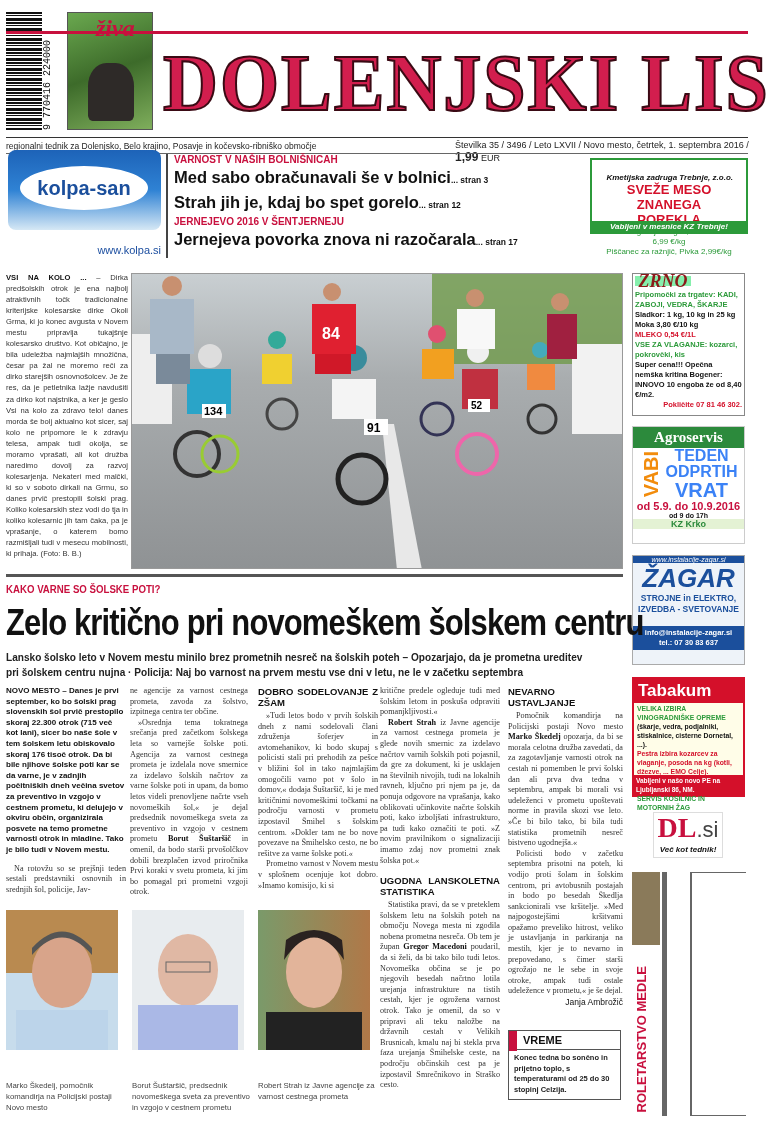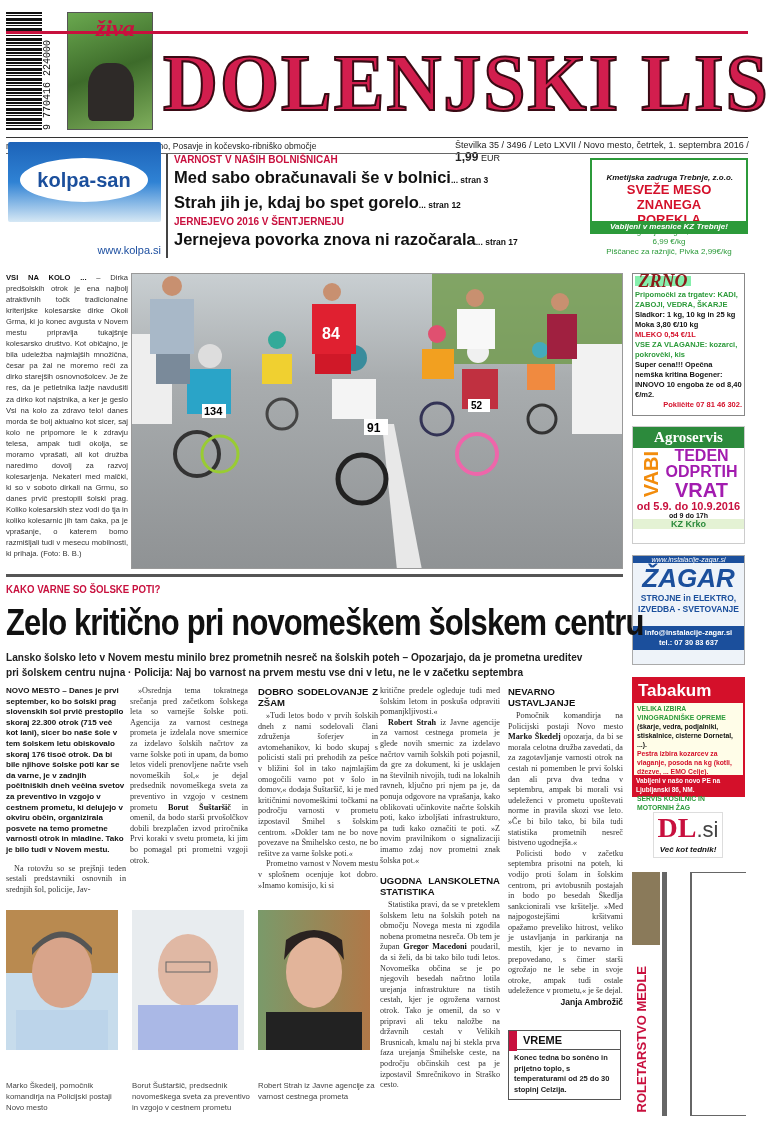--- a/index.html
+++ b/index.html
@@ -13,21 +13,21 @@
 .ziva .t{position:absolute;left:28px;top:2px;color:#c8103e;font-size:24px;font-weight:bold;font-family:"Liberation Serif",serif;font-style:italic}
 .ziva .deer{position:absolute;left:20px;top:50px;width:46px;height:58px;background:#2e2a28;border-radius:40% 40% 10% 10%}
 .redline{left:6px;top:31px;width:742px;height:3px;background:#c8103e}
 .title{left:163px;top:38px;width:585px;height:90px;font-family:"Liberation Serif",serif;font-weight:bold;font-size:76px;color:#d21e4e;letter-spacing:2px;-webkit-text-stroke:2px #3a0a14;line-height:90px;white-space:nowrap;transform:scaleY(1.05)}
 .tagline{left:6px;top:141px;font-size:8.5px;color:#222}
 .issue{left:455px;top:140px;font-size:9px;color:#222}
 .issue b{font-size:12px}
 .hrule{left:6px;top:137px;width:742px;height:1px;background:#333}
 .hrule2{left:6px;top:153px;width:742px;height:1px;background:#666}
 
-.kolpa{left:8px;top:142px;width:153px;height:80px;background:linear-gradient(180deg,#1d63b8,#2f82d4 50%,#d6e8f5);border-radius:2px}
+.kolpa{left:8px;top:150px;width:153px;height:80px;background:linear-gradient(180deg,#1d63b8,#2f82d4 50%,#d6e8f5);border-radius:8px}
 .kolpa .ov{position:absolute;left:12px;top:16px;width:128px;height:44px;border:4px solid #fff;border-radius:50%;background:#fff;display:flex;align-items:center;justify-content:center;font-size:20px;font-weight:bold;color:#1b4f9c}
 .kolpaurl{left:8px;top:244px;width:153px;text-align:right;font-size:11px;color:#1d4fa0}
 
 .teasers{left:166px;top:154px;width:418px;height:104px;border-left:2px solid #444;padding-left:6px}
 .kick{color:#c8103e;font-size:10px;font-weight:bold;line-height:12px}
 .tease{font-size:16.5px;font-weight:bold;line-height:22px;white-space:nowrap}
 .tease small{font-size:8.5px;font-weight:bold}
 
 .kz{left:590px;top:158px;width:158px;height:76px;border:2px solid #2c9a3a;padding:13px;text-align:center}
 .kz .hdr{font-size:8px;font-weight:bold;font-style:italic;text-align:right}
@@ -37,21 +37,21 @@
 
 .vsi{left:6px;top:272px;width:122px;font-size:7.6px;line-height:11.05px;color:#333;text-align:justify}
 .vsi b{color:#111}
 .photo{left:131px;top:273px;width:492px;height:296px;background:#aaa;overflow:hidden;border:1px solid #999}
 .thick{left:6px;top:574px;width:617px;height:3px;background:#555}
 
 .zrno{left:632px;top:273px;width:113px;height:143px;border:1px solid #888;padding:2px;font-size:7.5px;line-height:10px;font-weight:bold}
 .zrno .logo{background:#86efac;color:#8b1a1a;font-family:"Liberation Serif",serif;font-size:18px;width:56px;text-align:center;display:inline-block;font-style:italic}
 .agro{left:632px;top:426px;width:113px;height:118px;background:#fff;border:1px solid #ccc;text-align:center}
 .agro .h{background:#2c8a3c;color:#fff;font-family:"Liberation Serif",serif;font-size:15px;font-weight:bold;padding:2px 0}
-.agro .big{color:#a21caf;font-weight:bold;font-size:16px;line-height:16px}
+.agro .big{color:#3b82f6;font-weight:bold;font-size:16px;line-height:16px}
 .agro .d{color:#c8103e;font-weight:bold;font-size:11px}
 .zagar{left:632px;top:555px;width:113px;height:110px;background:#eef3f9;border:1px solid #aaa;text-align:center}
 .zagar .n{color:#1b4f9c;font-size:26px;font-weight:bold;font-style:italic;line-height:30px}
 .zagar .s{color:#1b4f9c;font-size:8.5px;font-weight:bold;line-height:11px}
 .zagar .f{background:#1b4f9c;color:#fff;font-size:7.5px;font-weight:bold;line-height:10px;padding:2px 0;margin-top:11px}
 .tab{left:632px;top:677px;width:113px;height:120px;border:2px solid #d4102a;background:#fffde8;font-size:6.8px;line-height:9px;font-weight:bold}
 .tab .h{background:#d4102a;color:#fff;font-size:17px;padding:1px 4px;line-height:22px}
 .tab .g{color:#2c9a3a}.tab .r{color:#d4102a}
 .tab .foot{position:absolute;bottom:0;width:100%;background:#d4102a;color:#fff;font-size:6.5px;padding:1px 2px}
 .dl{left:653px;top:812px;width:70px;height:46px;border:1px solid #ddd;text-align:center}
@@ -70,21 +70,21 @@
 .col{font-family:"Liberation Serif",serif;font-size:8.2px;line-height:10.6px;color:#333;text-align:justify}
 .c1{left:6px;top:686px;width:120px}
 .c1 .lead{font-family:"Liberation Sans",sans-serif;font-weight:bold;color:#111;font-size:8px;text-align:left}
 .c2{left:130px;top:686px;width:118px}
 .c3{left:258px;top:686px;width:120px}
 .c4{left:380px;top:686px;width:120px}
 .c5{left:508px;top:686px;width:115px}
 .sub{font-family:"Liberation Sans",sans-serif;font-weight:bold;font-size:9.5px;line-height:11px;color:#111;margin-bottom:3px}
 .col p{text-indent:8px}
 .col b{color:#111}
-.sig{text-align:right;font-family:"Liberation Sans",sans-serif;font-weight:bold;font-size:8.5px;color:#111}
+.sig{text-align:right;font-family:"Liberation Sans",sans-serif;font-weight:normal;font-size:8.5px;color:#111}
 .vreme{left:508px;top:1030px;width:113px;height:70px;border:1px solid #555}
 .vreme .bar{position:absolute;left:0;top:0;width:8px;height:20px;background:#c8103e}
 .vreme .h{font-weight:bold;font-size:11px;padding:3px 0 3px 14px;border-bottom:1px solid #555}
 .vreme .t{font-family:"Liberation Sans",sans-serif;font-weight:bold;font-size:7.5px;line-height:10.5px;padding:3px 5px;color:#222}
 
 .pp{top:910px;width:112px;height:140px;overflow:hidden}
 .cap{top:1080px;width:118px;font-size:7.8px;line-height:11px;color:#444}
 </style>
 </head>
 <body>
@@ -266,20 +266,21 @@
 
 <div class="abs kicker">KAKO VARNE SO ŠOLSKE POTI?</div>
 <div class="abs headline">Zelo kritično pri novomeškem šolskem centru</div>
 <div class="abs deck">Lansko šolsko leto v Novem mestu minilo brez prometnih nesreč na šolskih poteh – Opozarjajo, da je prometna ureditev pri šolskem centru nujna · Policija: Naj bo varnost na prvem mestu vse dni v letu, ne le v začetku septembra</div>
 
 <div class="abs col c1">
   <div class="lead">NOVO MESTO – Danes je prvi september, ko bo šolski prag slovenskih šol prvič prestopilo skoraj 22.300 otrok (715 več kot lani), sicer bo naše šole v tem šolskem letu obiskovalo skoraj 176 tisoč otrok. Da bi bile njihove šolske poti kar se da varne, je v zadnjih počitniških dneh večina svetov za preventivo in vzgojo v cestnem prometu, ki delujejo v okviru občin, organizirala posvete na temo prometne varnosti otrok in mladine. Tako je bilo tudi v Novem mestu.</div>
   <p style="margin-top:8px">Na rotovžu so se prejšnji teden sestali predstavniki osnovnih in srednjih šol, policije, Jav-</p>
 </div>
 <div class="abs col c2">
+  <div>ne agencije za varnost cestnega prometa, zavoda za šolstvo, izpitnega centra ter občine.</div>
   <p><span>»Osrednja tema tokratnega srečanja pred začetkom šolskega leta so varnejše šolske poti. Agencija za varnost cestnega prometa je izdelala nove smernice za izdelavo šolskih načrtov za varne šolske poti in upam, da bomo letos videli prenovljene načrte vseh novomeških šol,« je dejal predsednik novomeškega sveta za preventivo in vzgojo v cestnem prometu </span><b>Borut Šuštaršič</b><span> in omenil, da bodo starši prvošolčkov dobili brezplačen izvod priročnika Prvi koraki v svetu prometa, ki jim bo pomagal pri prometni vzgoji otrok.</span></p>
 </div>
 <div class="abs col c3">
   <div class="sub">DOBRO SODELOVANJE Z ZŠAM</div>
   <p>»Tudi letos bodo v prvih šolskih dneh z nami sodelovali člani združenja šoferjev in avtomehanikov, ki bodo skupaj s policisti stali pri prehodih za pešce v bližini šol in tako najmlajšim omogočili varno pot v šolo in domov,« dodaja Šuštaršič, ki je med kritičnimi novomeškimi točkami na področju varnosti v prometu izpostavil Šmihel s šolskim centrom. »Dokler tam ne bo nove povezave na Šmihelsko cesto, ne bo rešitve za varne šolske poti.«</p>
   <p>Prometno varnost v Novem mestu v splošnem ocenjuje kot dobro. »Imamo komisijo, ki si</p>
 </div>
 <div class="abs col c4">
   <div>kritične predele ogleduje tudi med šolskim letom in poskuša odpraviti pomanjkljivosti.«</div>
   <p><b>Robert Strah</b><span> iz Javne agencije za varnost cestnega prometa je glede novih smernic za izdelavo načrtov varnih šolskih poti pojasnil, da gre za dokument, ki je usklajen na številnih nivojih, tudi na lokalnih ravneh, ključno pri njem pa je, da ponuja odgovore na vprašanja, kako oblikovati učinkovite načrte šolskih poti, kako izboljšati infrastrukturo, pa tudi kako označiti te poti. »Z novim pravilnikom o signalizaciji imamo zdaj nov prometni znak šolska pot.«</span></p>

